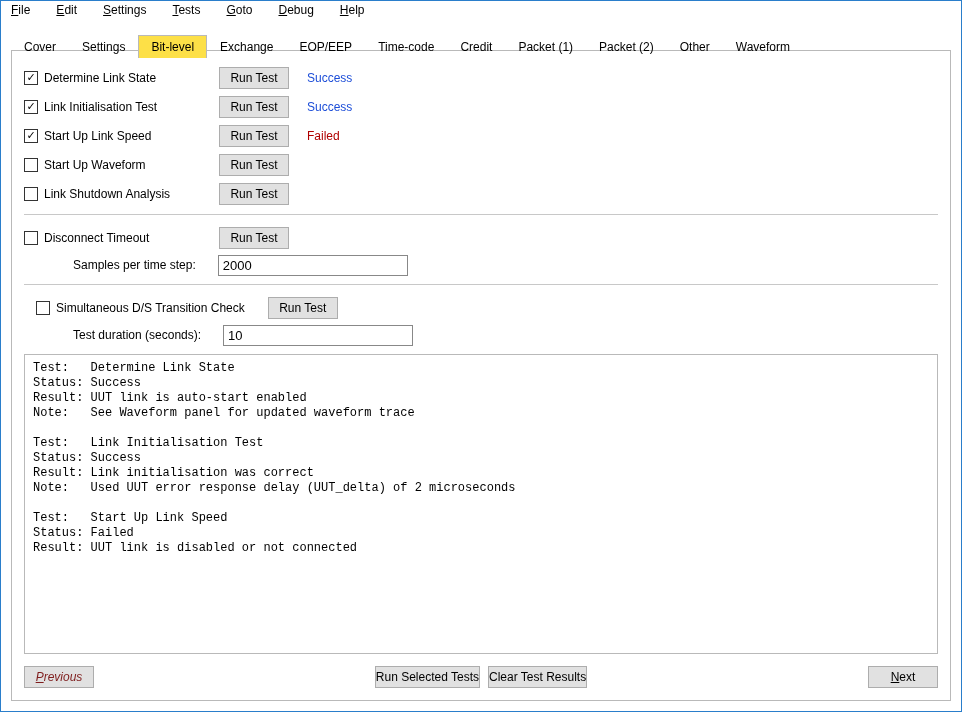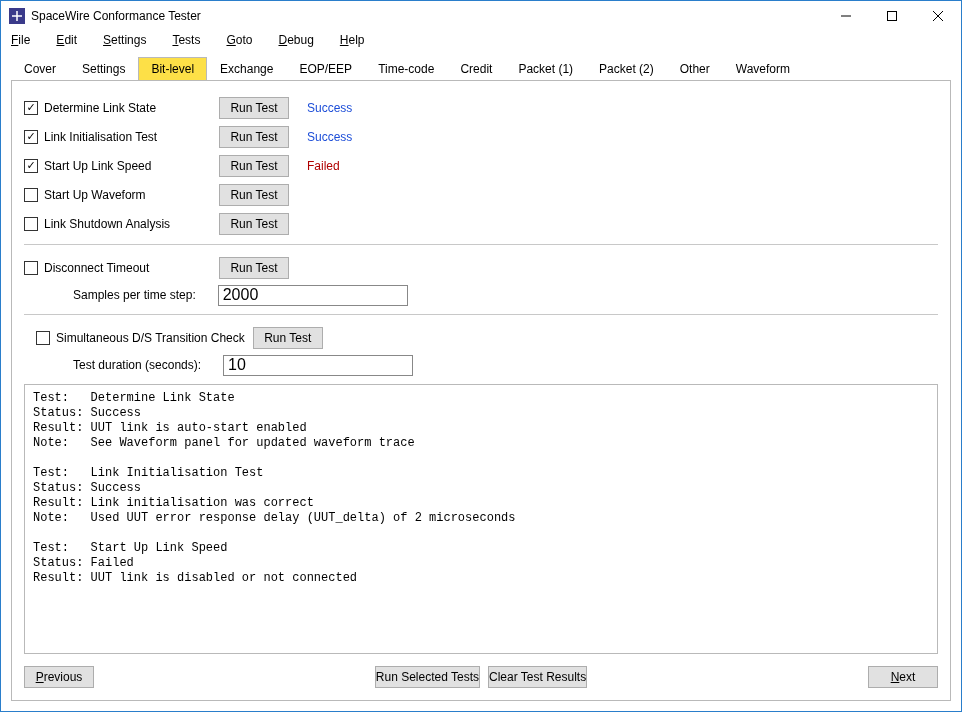--- a/index.html
+++ b/index.html
@@ -60,21 +60,21 @@
   position: relative;
   z-index: 2;
 }
 .tab {
   padding: 4px 12px;
   border: 1px solid transparent;
   border-bottom: none;
   cursor: default;
   margin-right: 0px;
   position: relative;
-  top: 0;
+  top: 8px;
   background: transparent;
 }
 .tab.active {
   border-color: #b9b9b9;
   background: #fde047;
   z-index: 3;
 }
 .tabpanel {
   border: 1px solid #b9b9b9;
   flex: 1;
@@ -97,41 +97,41 @@
 .test-label-col { width: 195px; display: flex; align-items: center; }
 .btn {
   background: #e1e1e1;
   border: 1px solid #adadad;
   padding: 3px 0;
   font-family: inherit;
   font-size: 12px;
   min-width: 70px;
   cursor: default;
 }
-.btn:disabled { color: #000000; }
+.btn:disabled { color: #7f1d1d; font-style: italic; }
 .status { margin-left: 18px; }
 .status.success { color: #1d4ed8; }
 .status.failed { color: #b00000; }
 .sep {
   border: none;
   border-top: 1px solid #c8c8c8;
   margin: 6px 0 8px 0;
 }
 .sub-row {
   display: flex;
   align-items: center;
   height: 26px;
 }
 .sub-row.indent { padding-left: 14px; gap: 16px; }
 .sub-row .sub-label { margin-right: 6px; }
 .text-input {
   border: 1px solid #888;
   padding: 2px 4px;
   font-family: inherit;
-  font-size: 16px;
+  font-size: 13px;
   width: 190px;
   height: 21px;
 }
 .results {
   border: 1px solid #b9b9b9;
   flex: 1;
   margin-top: 6px;
   padding: 6px 8px;
   font-family: Consolas, "Courier New", monospace;
   font-size: 12px;
@@ -147,45 +147,20 @@
 }
 .bottom-row .spacer { flex: 1; }
 .prev-btn, .next-btn { min-width: 70px; }
 .center-btns { display: flex; gap: 8px; }
 </style>
 </head>
 <body>
 
 <div class="window">
 
-  <div class="titlebar">
-    <div class="app-icon">
-      <svg viewBox="0 0 12 12">
-          <path d="M6 1v10M1 6h10" stroke="#fff" stroke-width="1.5"></path>
-        </svg>
-    </div>
-    <div class="title">SpaceWire Conformance Tester</div>
-    <div class="spacer"></div>
-    <div class="wbtn">
-      <svg width="10" height="10">
-          <line x1="0" y1="5" x2="10" y2="5" stroke="#000"></line>
-        </svg>
-    </div>
-    <div class="wbtn">
-      <svg width="10" height="10">
-          <rect x="0.5" y="0.5" width="9" height="9" fill="none" stroke="#000"></rect>
-        </svg>
-    </div>
-    <div class="wbtn close">
-      <svg width="10" height="10">
-          <line x1="0" y1="0" x2="10" y2="10" stroke="#000"></line>
-          <line x1="10" y1="0" x2="0" y2="10" stroke="#000"></line>
-        </svg>
-    </div>
-  </div>
 
   <div class="menubar">
     <span class="menuitem"><span class="accel">F</span><span>ile</span></span>
     <span class="menuitem"><span class="accel">E</span><span>dit</span></span>
     <span class="menuitem"><span class="accel">S</span><span>ettings</span></span>
     <span class="menuitem"><span class="accel">T</span><span>ests</span></span>
     <span class="menuitem"><span class="accel">G</span><span>oto</span></span>
     <span class="menuitem"><span class="accel">D</span><span>ebug</span></span>
     <span class="menuitem"><span class="accel">H</span><span>elp</span></span>
   </div>
@@ -261,21 +236,21 @@
       </div>
       <div class="sub-row indent">
         <span style="width:19px"></span>
         <span class="sub-label">Samples per time step:</span>
         <input class="text-input" value="2000" style="">
       </div>
 
       <hr class="sep">
 
       <div class="test-row">
-        <div class="test-label-col" style="width:auto; margin-right:8px;padding-left:12px;">
+        <div class="test-label-col" style="width:auto; margin-right:23px;padding-left:12px;">
           <span class="cb"></span>
           <span>Simultaneous D/S Transition Check</span>
         </div>
         <button class="btn">Run Test</button>
       </div>
       <div class="sub-row indent">
         <span style="width:19px"></span>
         <span class="sub-label">Test duration (seconds):</span>
         <input class="text-input" value="10" style="">
       </div>

